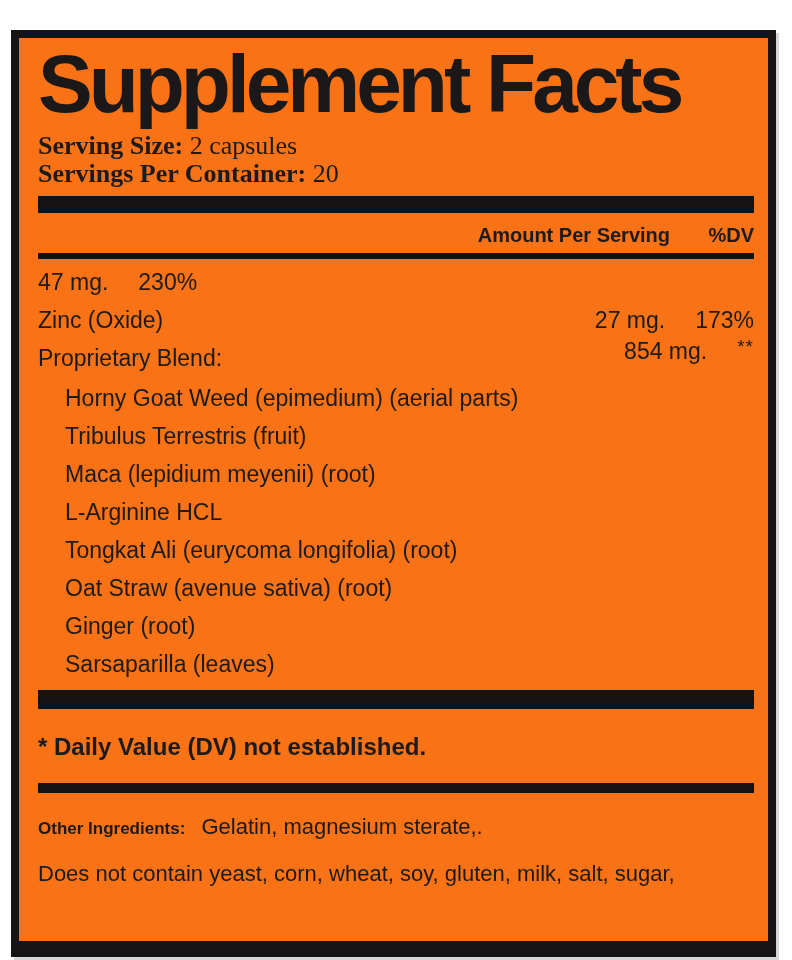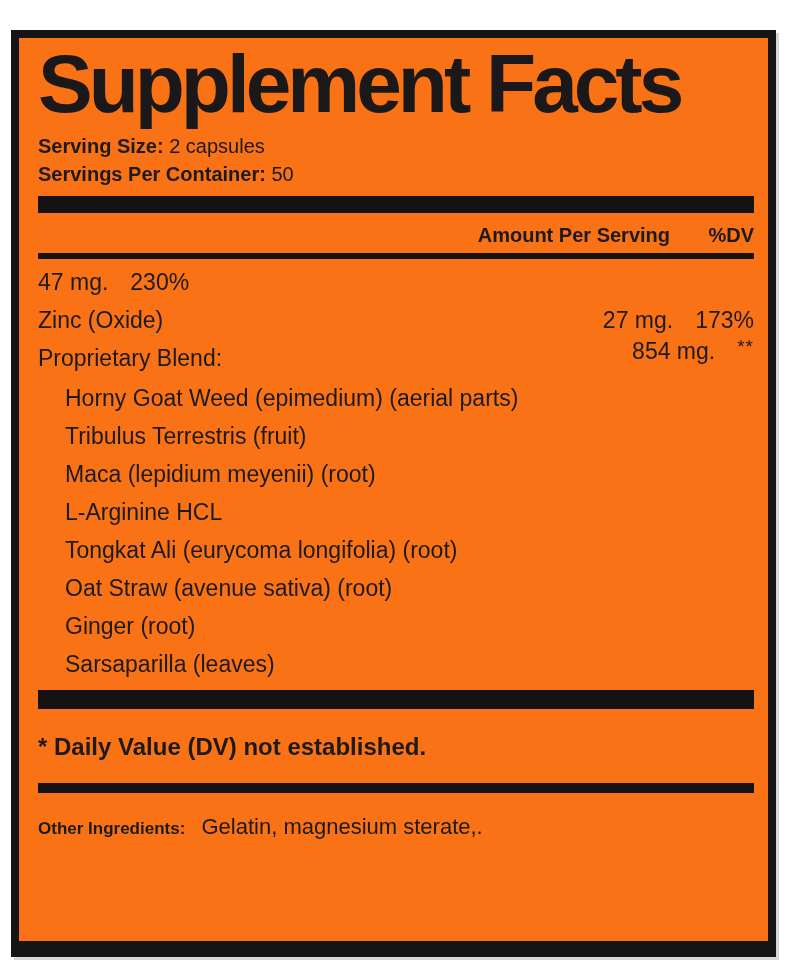--- a/index.html
+++ b/index.html
@@ -35,23 +35,24 @@
     margin: 0;
     font-size: 82px;
     font-weight: bold;
     letter-spacing: -4px;
     line-height: 92px;
     white-space: nowrap;
     color: #1b1819;
   }
   .serving-block { margin-top: 2px; }
   .serving-line {
-    font-size: 20px;
+    font-size: 26px;
     line-height: 28px;
     white-space: nowrap;
+    font-family: Liberation Serif, serif;
   }
   .b { font-weight: bold; }
   .bar {
     background: #151213;
     width: 100%;
   }
   .bar-1 { margin-top: 8px; height: 17px; }
   .bar-2 { margin-top: 12px; height: 19px; }
   .bar-3 { margin-top: 23px; height: 10px; }
   .hdr-row {
@@ -70,21 +71,21 @@
     display: flex;
     align-items: baseline;
     font-size: 23px;
     line-height: 24px;
     margin-bottom: 14px;
     white-space: nowrap;
   }
   .nname { flex: 1; }
   .vals {
     display: flex;
-    gap: 22px;
+    gap: 30px;
     align-items: baseline;
   }
   .raised { position: relative; top: -7px; margin-left: 20px; }
   .dv-sup { font-size: 19px; position: relative; top: -6px; letter-spacing: 1px; }
   .sub {
     font-size: 23px;
     line-height: 24px;
     margin-bottom: 14px;
     padding-left: 27px;
     white-space: nowrap;
@@ -120,21 +121,21 @@
 
     <h1 class="title">Supplement Facts</h1>
 
     <div class="serving-block">
       <div class="serving-line">
         <span class="b">Serving Size:</span>
         <span>2 capsules</span>
       </div>
       <div class="serving-line">
         <span class="b">Servings Per Container:</span>
-        <span>50</span>
+        <span>20</span>
       </div>
     </div>
 
     <div class="bar bar-1"></div>
 
     <div class="hdr-row">
       <span class="spacer"></span>
       <span>Amount Per Serving</span>
       <span class="dvcol">%DV</span>
     </div>
@@ -178,16 +179,17 @@
     <div class="footnote">* Daily Value (DV) not established.</div>
 
     <div class="bar bar-3"></div>
 
     <div class="other-line">
       <span class="b">Other Ingredients:</span>
       <span>Gelatin, magnesium sterate,.</span>
     </div>
 
     <div class="disclaimer">
+      <div>Does not contain yeast, corn, wheat, soy, gluten, milk, salt, sugar,</div>
     </div>
 
   </div>
 </div>
 
 </body></html>

